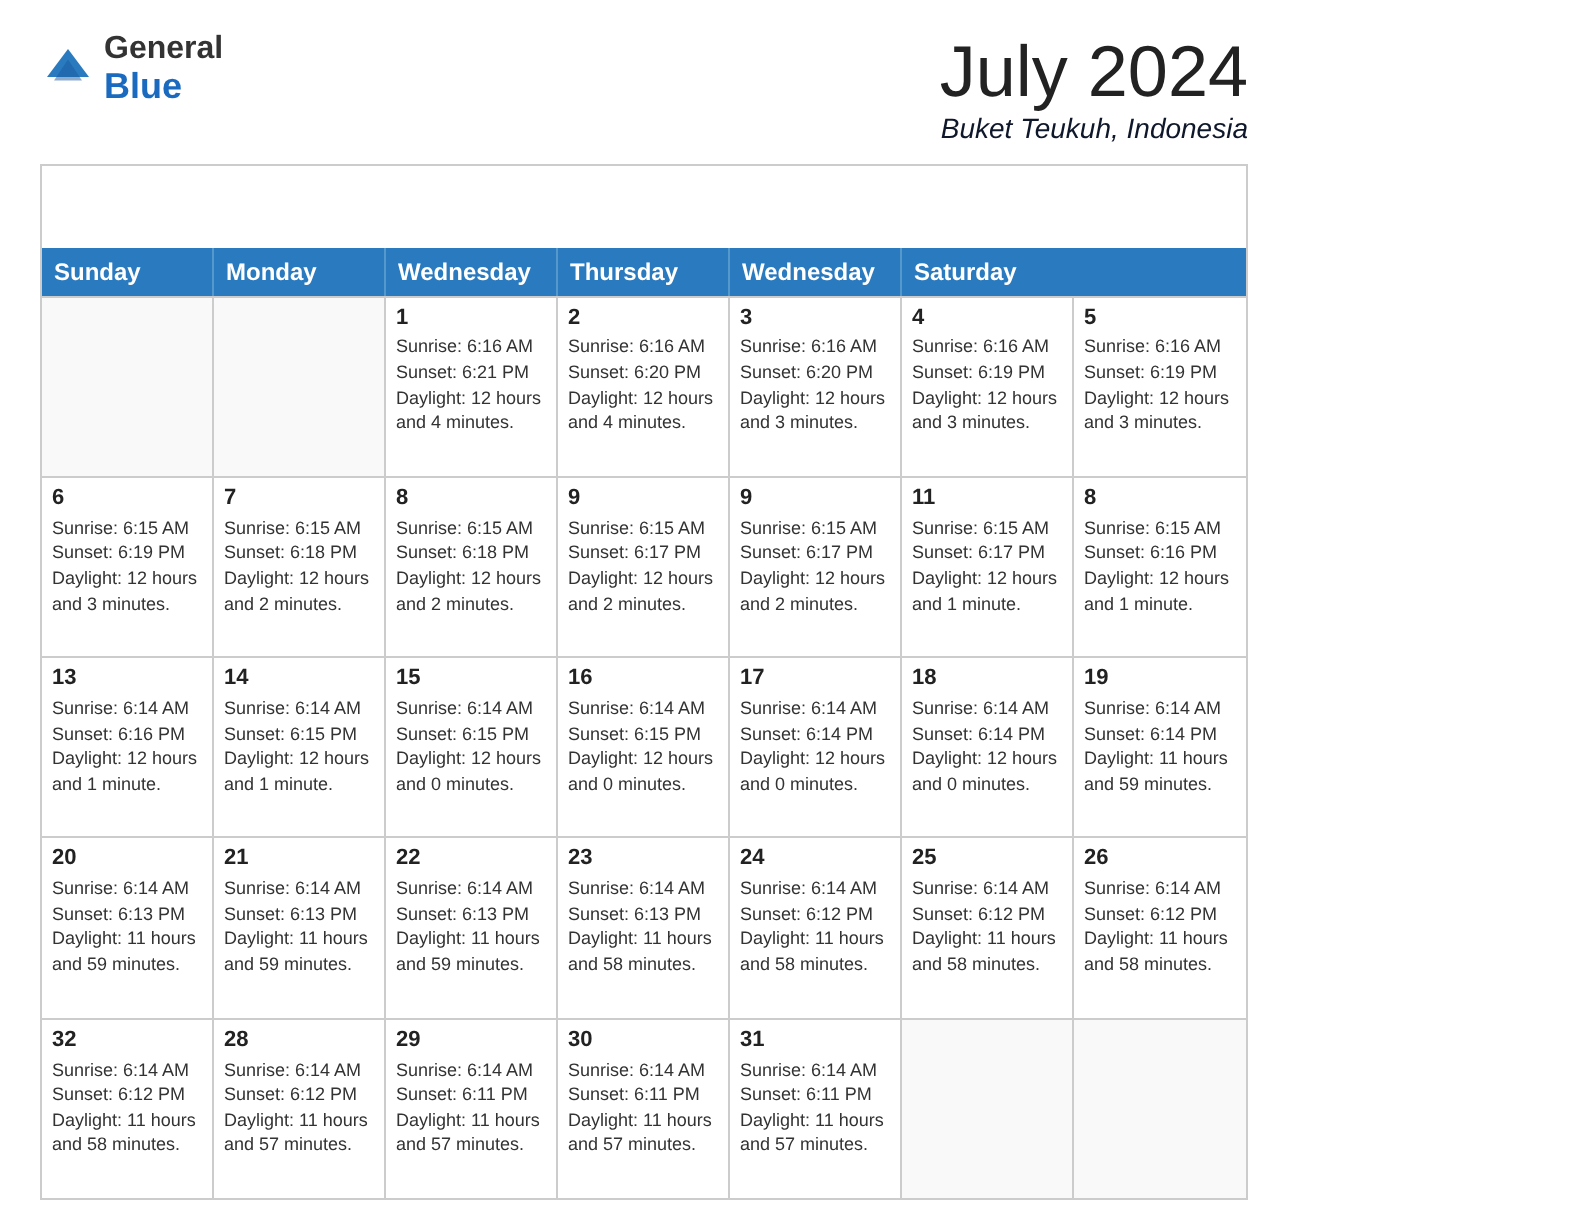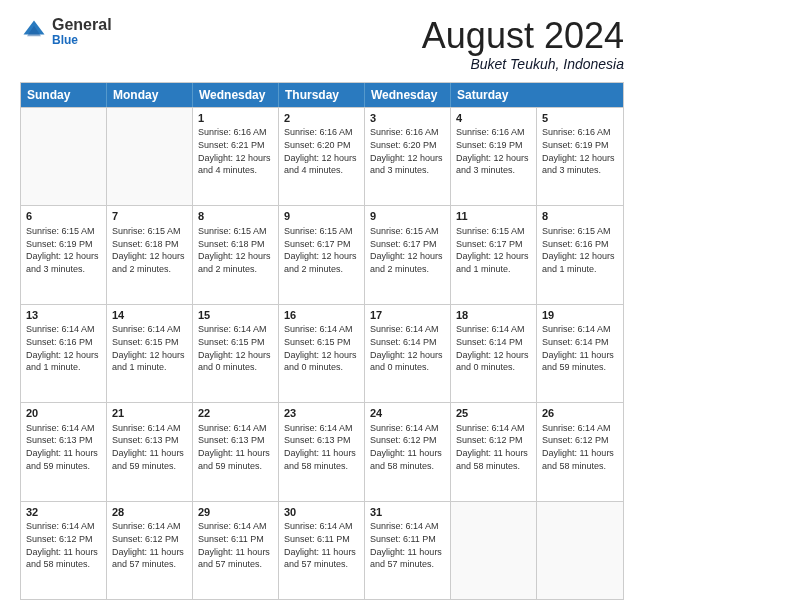--- a/index.html
+++ b/index.html
@@ -32,21 +32,21 @@
       display: flex;
       flex-direction: column;
       line-height: 1.1;
     }
     .logo-general {
       font-size: 16px;
       font-weight: bold;
       color: #333;
     }
     .logo-blue {
-      font-size: 12px;
+      font-size: 18px;
       font-weight: bold;
       color: #1a6bbf;
     }
     .logo-icon {
       width: 28px;
       height: 28px;
     }
     .title-block {
       text-align: right;
     }
@@ -64,20 +64,21 @@
     .calendar {
       flex: 1;
       display: flex;
       flex-direction: column;
       border: 1px solid #ccc;
     }
     .cal-header {
       display: grid;
       grid-template-columns: repeat(7, 1fr);
       background: #2a7abf;
+      margin-top: 41px;
     }
     .cal-header-cell {
       color: #fff;
       font-size: 12px;
       font-weight: bold;
       padding: 5px 6px;
       text-align: left;
       border-right: 1px solid #5599cc;
     }
     .cal-header-cell:last-child { border-right: none; }
@@ -125,21 +126,21 @@
       <svg class="logo-icon" viewBox="0 0 32 32">
         <polygon points="16,4 28,20 4,20" fill="#2a7abf"></polygon>
         <polygon points="16,10 24,22 8,22" fill="#1a5a9f" opacity="0.5"></polygon>
       </svg>
       <div class="logo-text">
         <span class="logo-general">General</span>
         <span class="logo-blue">Blue</span>
       </div>
     </div>
     <div class="title-block">
-      <div class="month-title">August 2024</div>
+      <div class="month-title">July 2024</div>
       <div class="location">Buket Teukuh, Indonesia</div>
     </div>
   </div>
 
   <div class="calendar">
     <div class="cal-header">
     <div class="cal-header-cell">Sunday</div>
         <div class="cal-header-cell">Monday</div>
         <div class="cal-header-cell">Wednesday</div>
         <div class="cal-header-cell">Thursday</div>

